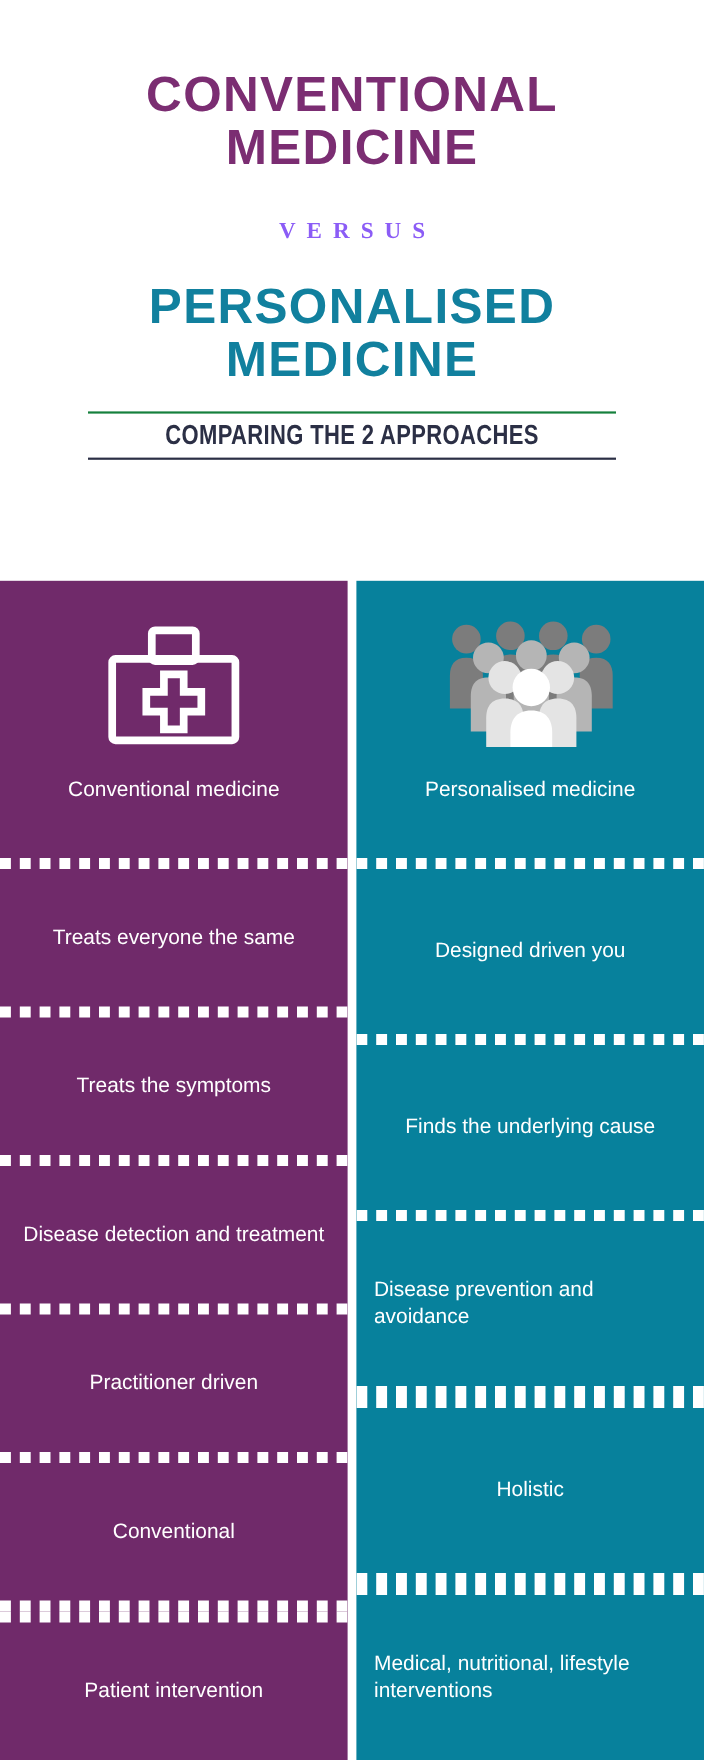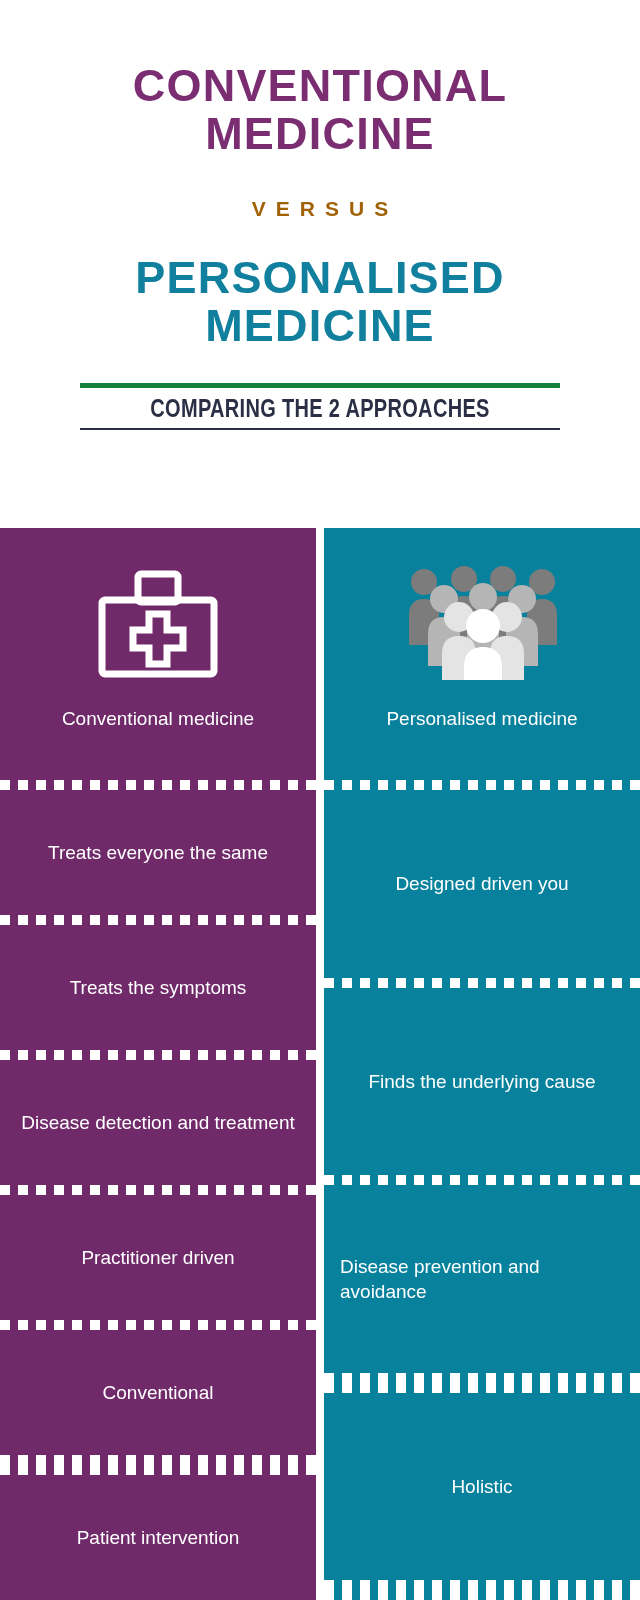--- a/index.html
+++ b/index.html
@@ -43,45 +43,45 @@
     line-height: 1.06;
     font-weight: 700;
     letter-spacing: 1.2px;
     color: #7B2D72;
     text-transform: uppercase;
   }
 
   .versus {
     margin: 0;
     padding-top: 40px;
-    font-family: Liberation Sans, sans-serif;
+    font-family: Liberation Serif, serif;
     font-size: 21px;
     font-weight: 700;
     letter-spacing: 10px;
-    color: #a16207;
+    color: #8b5cf6;
     text-transform: uppercase;
     text-indent: 10px;
   }
 
   .title-personalised {
     margin: 0;
     padding-top: 33px;
     font-family: "Liberation Sans", sans-serif;
     font-size: 45px;
     line-height: 1.06;
     font-weight: 700;
     letter-spacing: 1.2px;
     color: #11809E;
     text-transform: uppercase;
   }
 
   .subtitle-wrap {
-    margin: 33px auto 0 auto;
+    margin: 23px auto 0 auto;
     width: 480px;
-    border-top: 5px solid #15803d;
+    border-top: 2px solid #15803d;
     border-bottom: 2px solid #2b2f45;
     padding: 6px 0 5px 0;
   }
   .subtitle {
     margin: 0;
     font-family: "Liberation Sans Narrow", "Liberation Sans", sans-serif;
     font-size: 25px;
     font-weight: 700;
     letter-spacing: 0.4px;
     color: #2b2f45;
@@ -308,16 +308,19 @@
       <div class="dash-rule"></div>
 
       <div class="dash-rule"></div>
       <div class="cell">
           <span>Holistic</span>
         </div>
 
       <div class="dash-rule"></div>
 
       <div class="dash-rule"></div>
+      <div class="cell">
+          <span>Medical, nutritional, lifestyle interventions</span>
+        </div>
     </div>
 
   </div>
 </div>
 
 </body></html>

